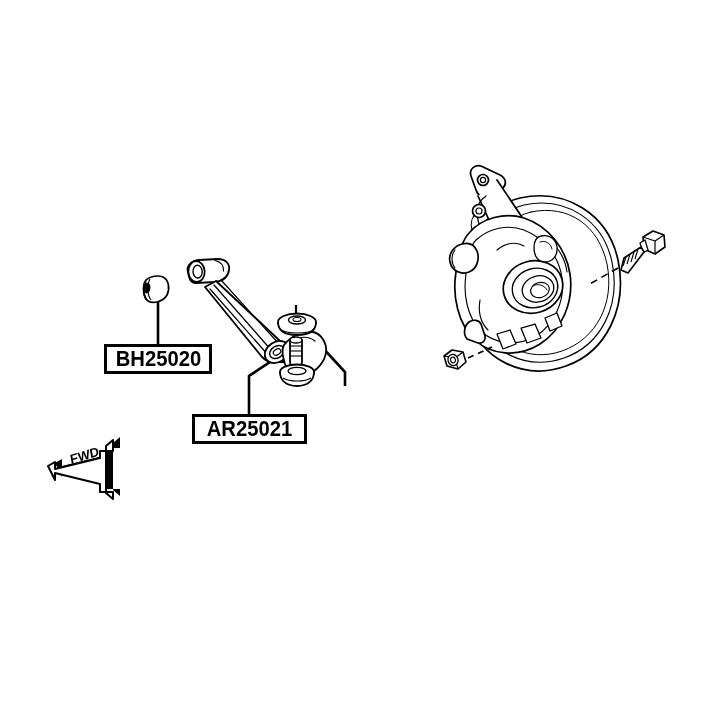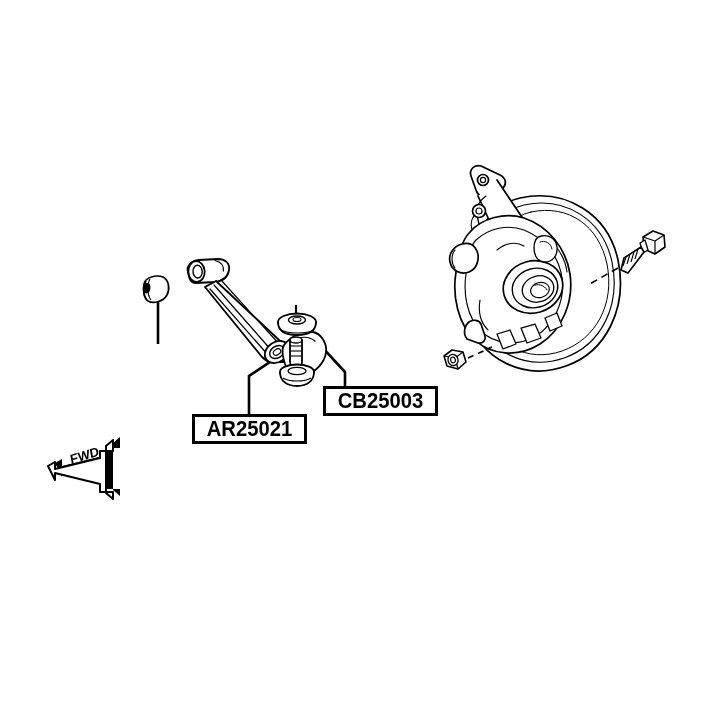--- a/index.html
+++ b/index.html
@@ -213,28 +213,28 @@
     <g stroke="#000" stroke-width="2" stroke-linejoin="round">
 
       <path d="M113 443 L120 437 L120 448 L107 448 L107 455 L62 466 L62 459 L55 463
                L62 477 L62 470 L107 481 L107 489 L120 489 L120 496 L113 490 Z" fill="#000" stroke="none"></path>
 
       <path d="M106 446 L113 440 L113 451 L100 451 L100 458 L55 469 L55 462 L48 466
                L55 480 L55 473 L100 484 L100 492 L113 492 L113 499 L106 493 Z" fill="#fff"></path>
     </g>
   </svg>
 
+  <div class="label-box" id="label-bh">
+    <span>BH25020</span>
+  </div>
 
   <div class="label-box" id="label-ar">
     <span>AR25021</span>
   </div>
 
-  <div class="label-box" id="label-cb">
-    <span>CB25003</span>
-  </div>
 
   <div id="fwd-text">FWD</div>
 
   <div id="footer">
 
     
 
     
   </div>
 

